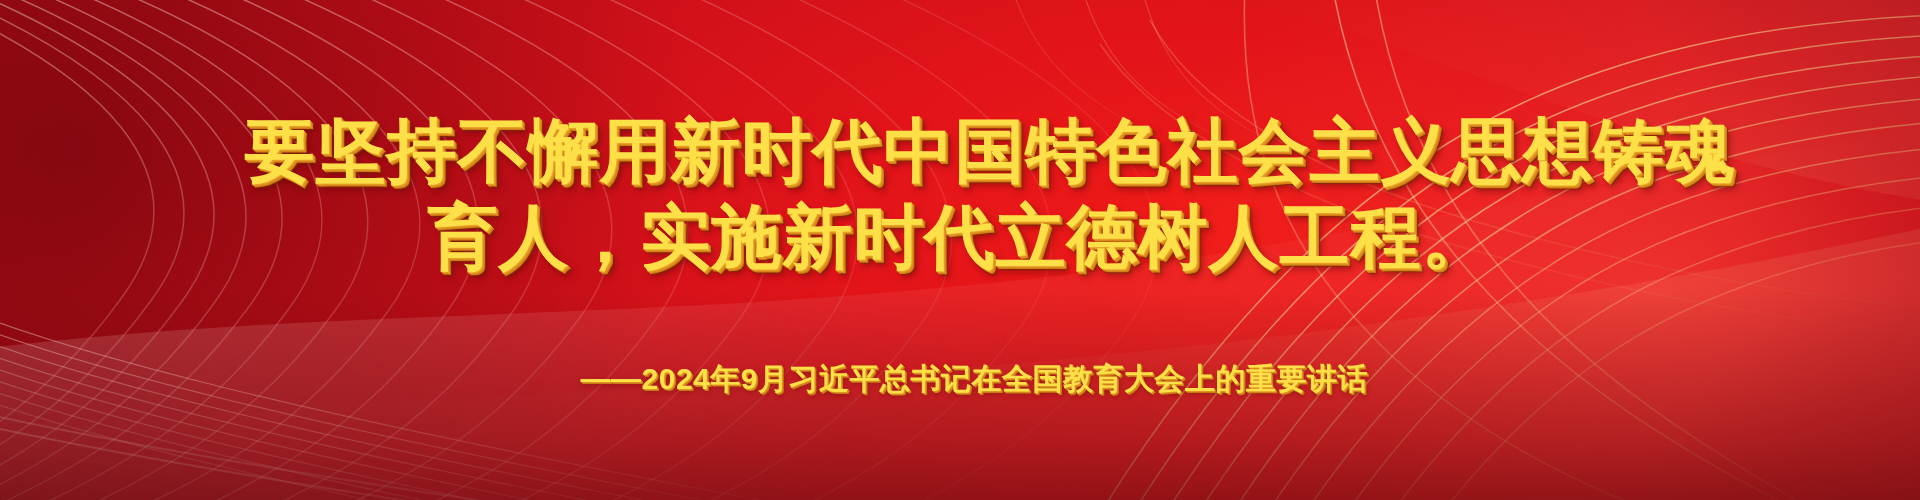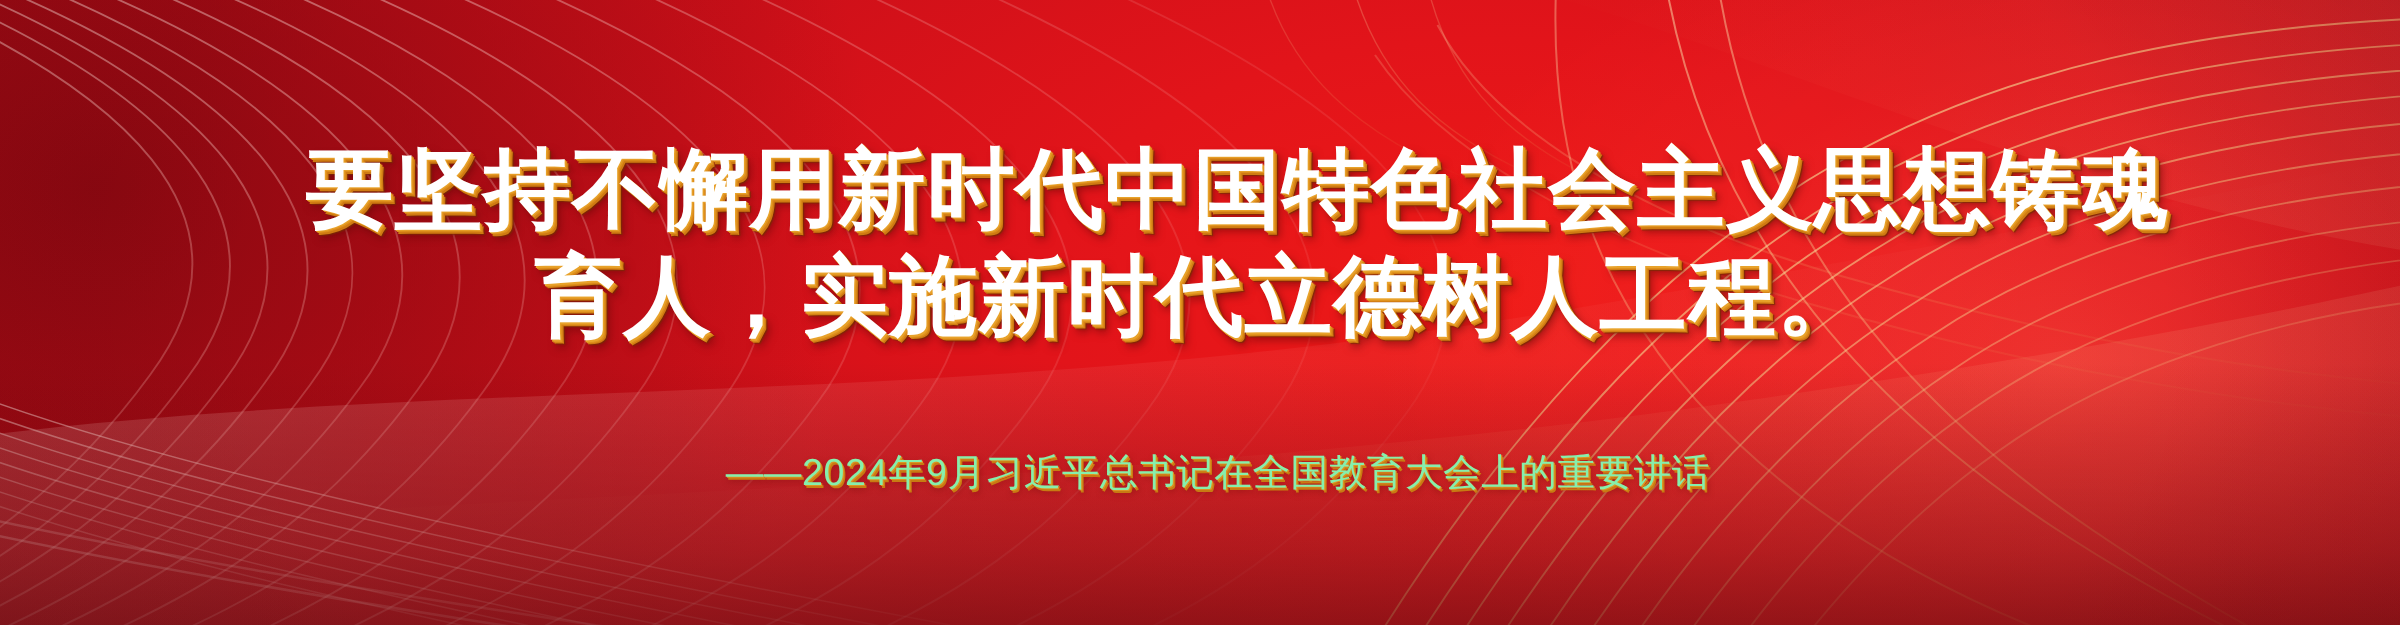--- a/index.html
+++ b/index.html
@@ -66,21 +66,21 @@
   .headline {
     position: absolute;
     left: 0;
     top: 108px;
     width: 1920px;
     text-align: center;
     font-size: 70px;
     line-height: 86px;
     font-weight: 700;
     letter-spacing: 1px;
-    color: #ffffff;
+    color: #fde047;
     text-shadow:
        1px 1px 0 #e8a22a,
        2px 2px 0 #dd8e1c,
        3px 3px 0 #cf7a12,
        4px 4px 1px rgba(120,44,4,0.85),
        5px 6px 7px rgba(96,8,8,0.55);
     white-space: nowrap;
   }
   .headline .line {
     display: block;
@@ -94,23 +94,23 @@
   .attribution {
     position: absolute;
     left: 0;
     top: 358px;
     width: 1920px;
     text-align: right;
     padding-right: 552px;
     box-sizing: border-box;
     font-size: 30px;
     line-height: 42px;
-    font-weight: 400;
+    font-weight: 700;
     letter-spacing: 0.5px;
-    color: #86efac;
+    color: #fde047;
     text-shadow:
        1px 1px 0 #dd9422,
        2px 2px 0 #c87a12,
        2px 3px 5px rgba(110,12,8,0.6);
     white-space: nowrap;
   }
 </style>
 </head>
 <body>
 

